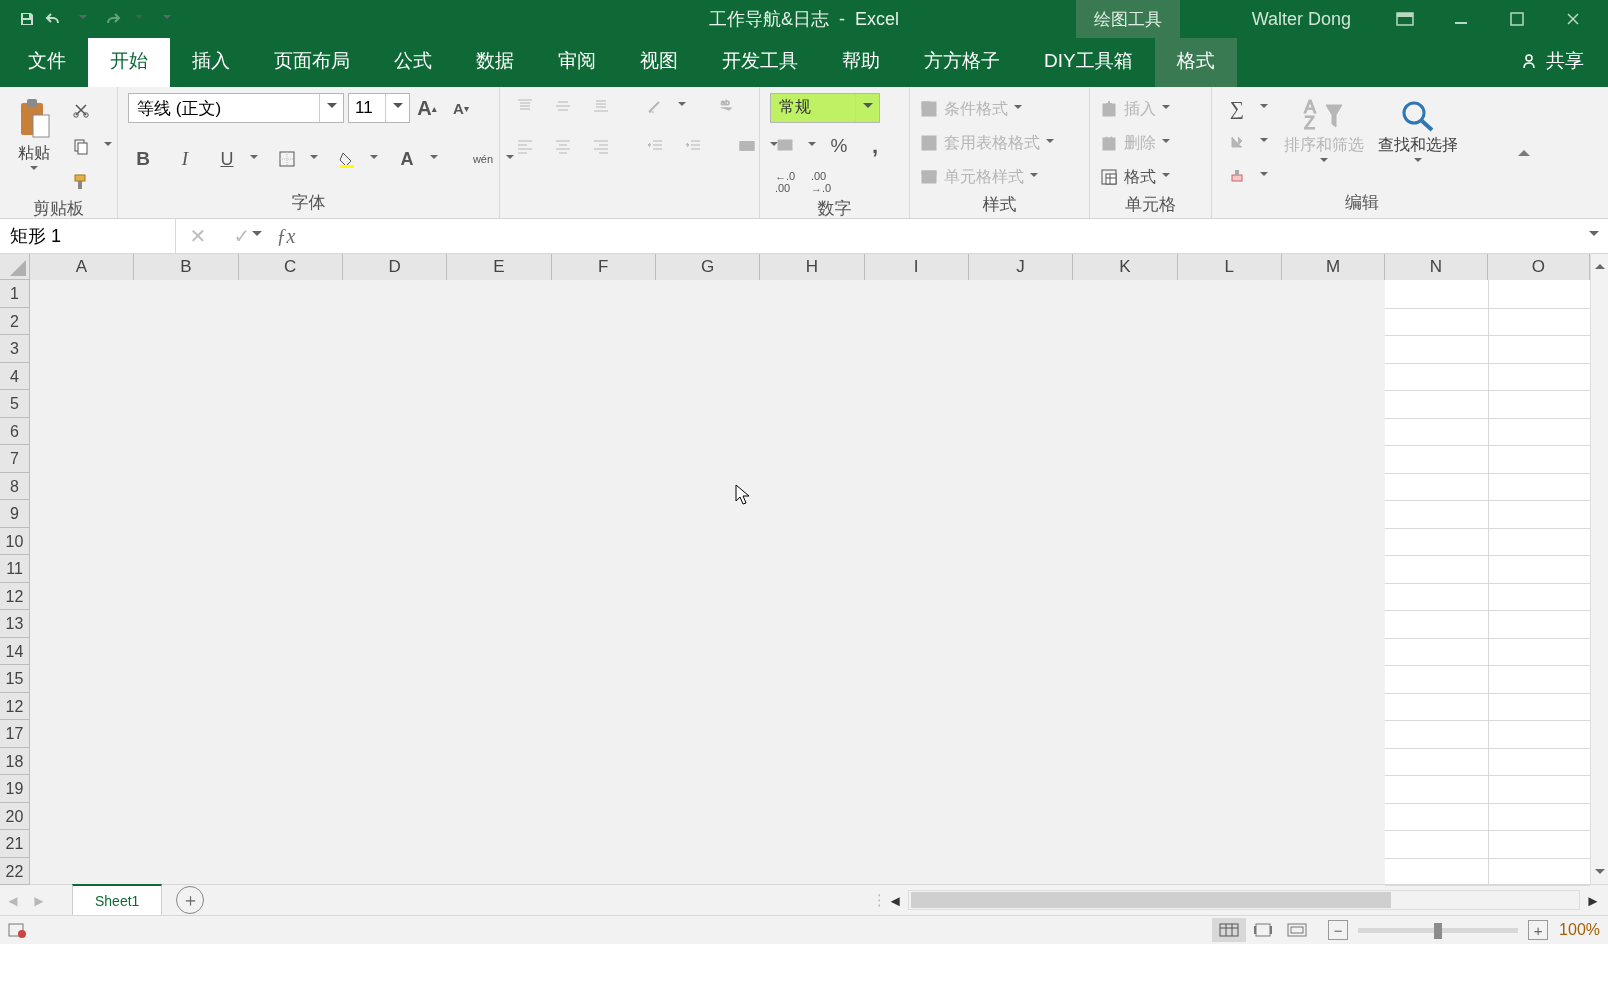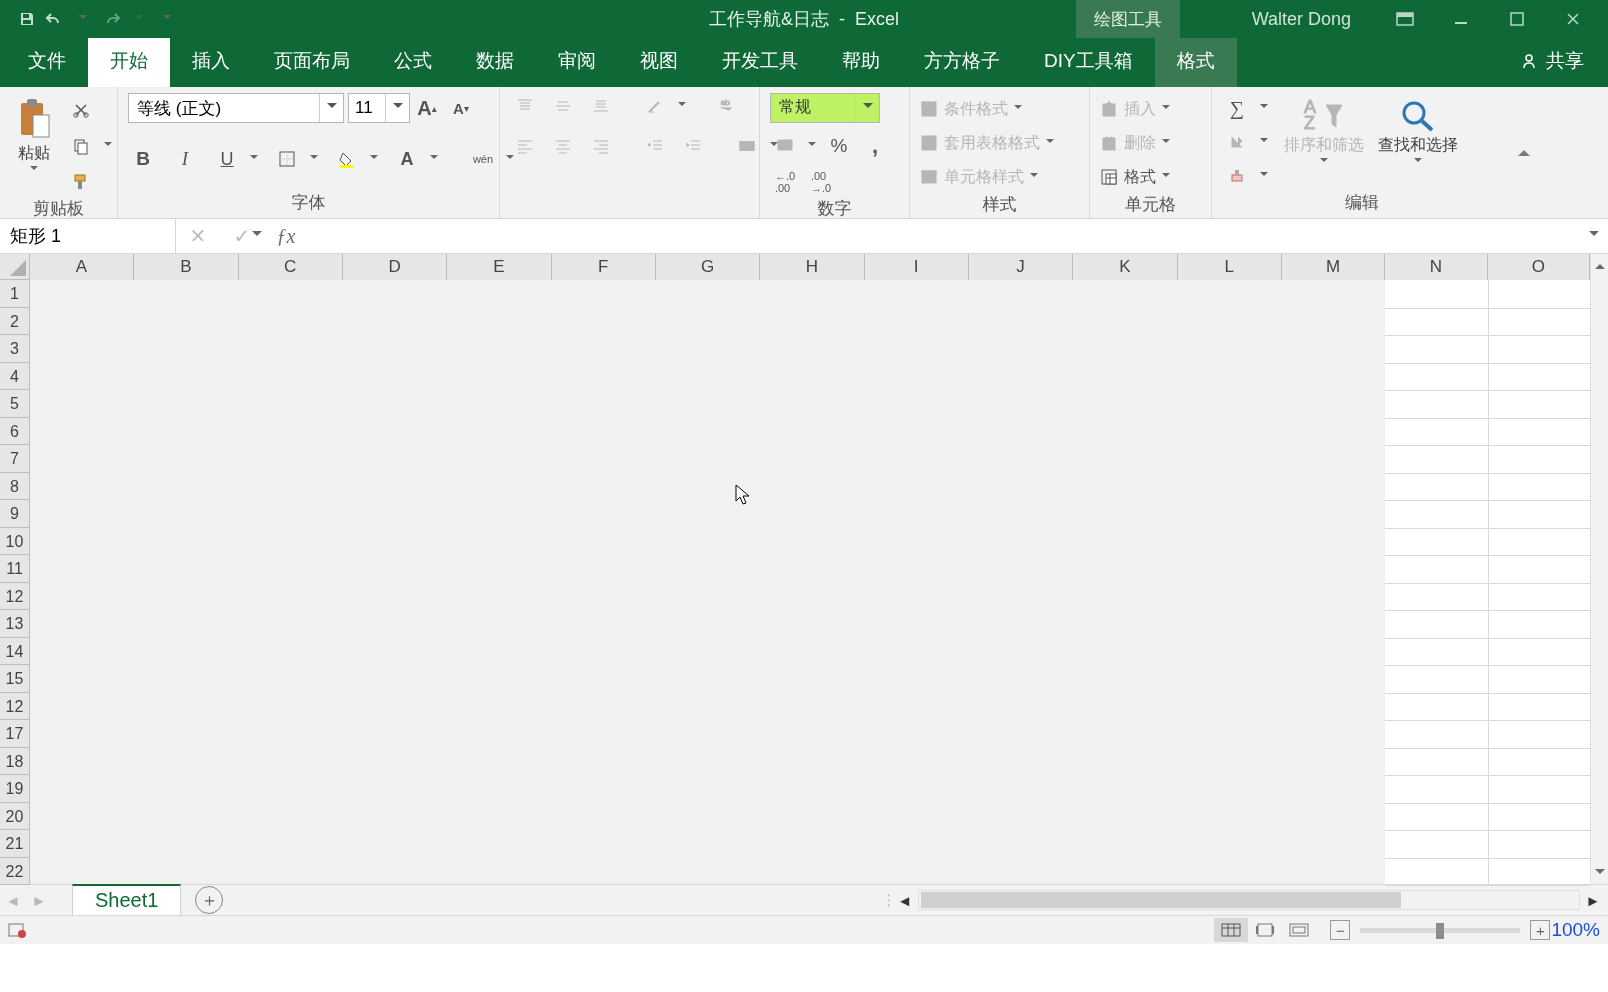--- a/index.html
+++ b/index.html
@@ -74,36 +74,36 @@
   .gridh{position:absolute;left:0;height:1px;background:#d9d9d9}
   .vscroll{position:absolute;right:0;top:0;width:18px;bottom:0;background:#f2f2f2;border-left:1px solid #dedede}
   .vscroll .up,.vscroll .down{height:20px;display:flex;align-items:center;justify-content:center}
   .vscroll .up::after{content:"";border:5px solid transparent;border-bottom-color:#6a6a6a}
   .vscroll .down{position:absolute;bottom:0;width:100%}
   .vscroll .down::after{content:"";border:5px solid transparent;border-top-color:#6a6a6a}
   .cursor{position:absolute;left:735px;top:230px;width:16px;height:22px;pointer-events:none}
   
   .tabsbar{height:31px;background:#f2f2f2;border-top:1px solid #d8d8d8;display:flex;align-items:center}
   .tnav{width:26px;height:31px;display:flex;align-items:center;justify-content:center;color:#b8b8b8}
-  .stab{height:31px;padding:0 22px;background:#fff;border:1px solid #cfcfcf;border-bottom:none;border-top:2px solid #0e6936;display:flex;align-items:center;font-size:20px;color:#0e6936;margin-top:-1px}
+  .stab{height:31px;padding:0 22px;background:#fff;border:1px solid #cfcfcf;border-bottom:none;border-top:2px solid #0e6936;display:flex;align-items:center;font-size:14px;color:#0e6936;margin-top:-1px}
   .addsheet{width:28px;height:28px;border:1.5px solid #888;border-radius:50%;display:flex;align-items:center;justify-content:center;margin-left:14px;color:#666;font-size:18px}
   .hscroll{flex:1;display:flex;align-items:center;margin-left:auto;padding-right:4px}
   .hscroll .splitter{width:10px;height:24px;display:flex;align-items:center;justify-content:center;color:#bbb}
   .hscroll .btn{width:22px;height:22px;display:flex;align-items:center;justify-content:center}
   .hscroll .track{flex:1;height:20px;background:#f2f2f2;border:1px solid #dedede;margin:0 2px;position:relative}
   .hscroll .thumb{position:absolute;left:2px;top:1px;bottom:1px;width:480px;background:#cfcfcf}
   
   .status{height:29px;background:#f2f2f2;border-top:1px solid #d8d8d8;display:flex;align-items:center;padding:0 8px}
   .status .spacer{flex:1}
   .viewbtn{width:34px;height:24px;display:flex;align-items:center;justify-content:center;color:#6b6b6b}
   .viewbtn.active{background:#d8d8d8}
   .zoomtrack{width:160px;height:5px;background:#d8d8d8;position:relative;margin:0 10px}
   .zoomtrack .knob{position:absolute;left:50%;top:-5px;width:8px;height:16px;background:#8c8c8c;transform:translateX(-50%)}
   .zminus,.zplus{width:20px;height:20px;border:1px solid #999;display:flex;align-items:center;justify-content:center;color:#666;font-size:15px}
-  .zoompct{margin-left:1px;font-size:19px;color:#1d4ed8}
+  .zoompct{margin-left:11px;font-size:16px;color:#a16207}
 </style>
 </head>
 <body>
 
 <div class="titlebar">
   <div class="qat">
     <div class="ic">
         <svg viewBox="0 0 16 16" width="16" height="16">
           <path fill="#cfe5d6" d="M2 2h10l2 2v10H2z"></path>
           <rect x="4" y="3" width="6" height="4" fill="#0e6936"></rect>

